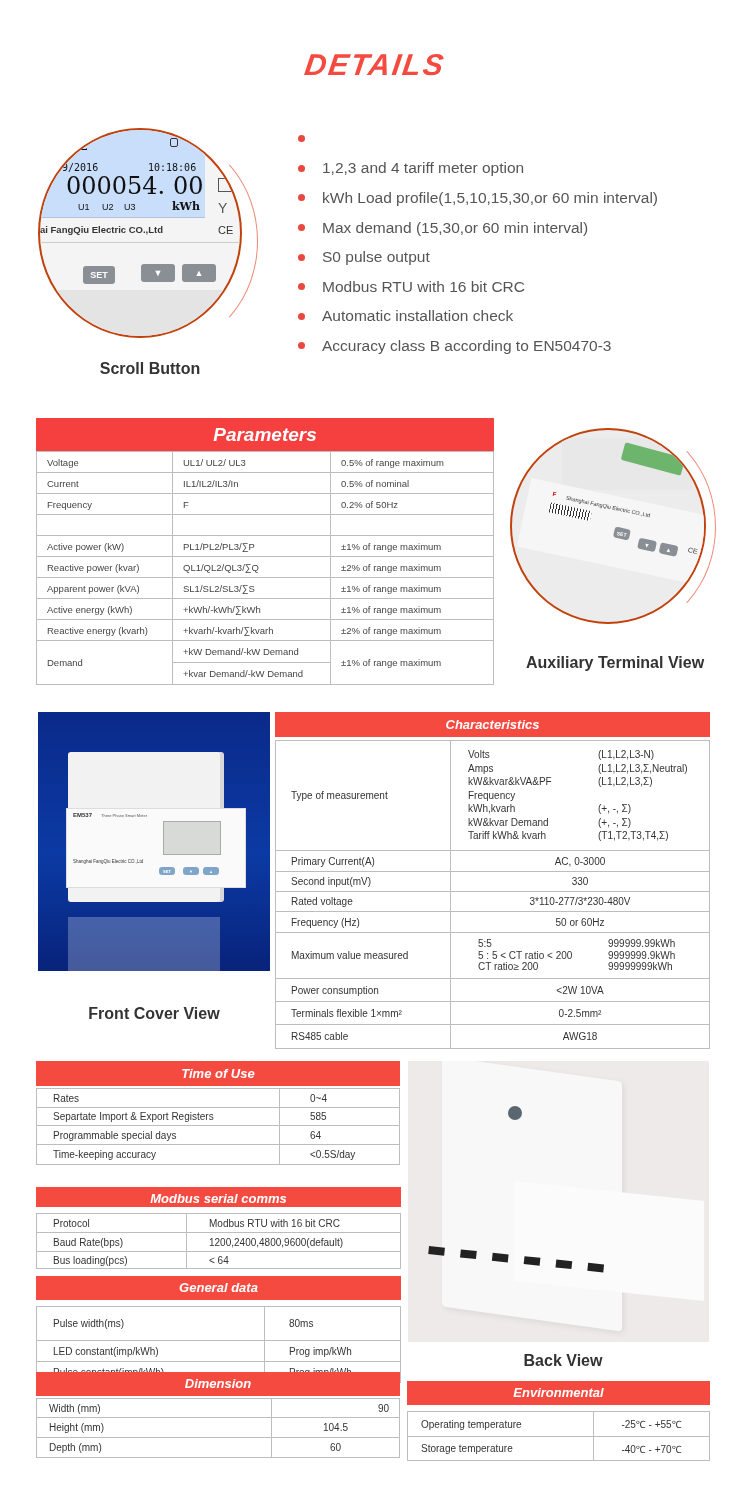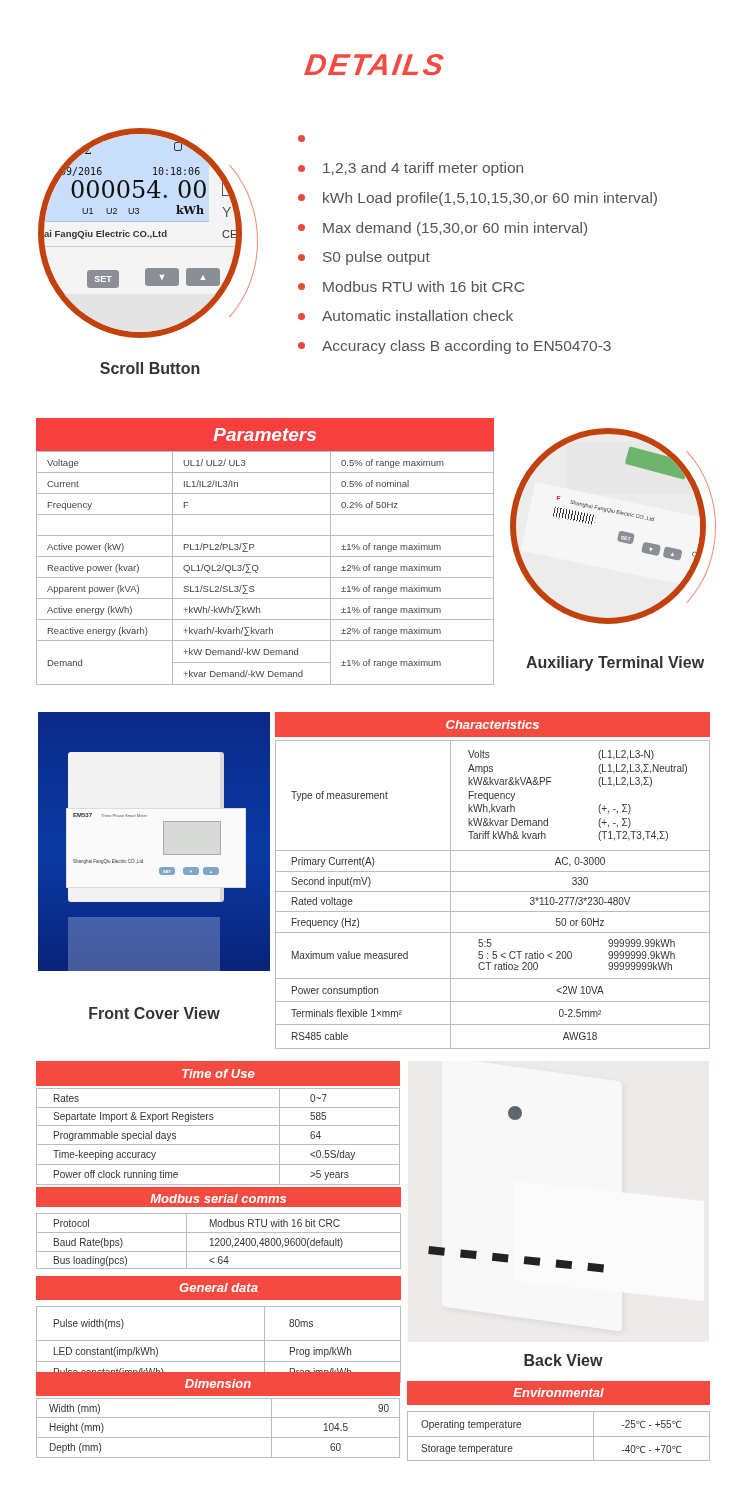--- a/index.html
+++ b/index.html
@@ -2,21 +2,21 @@
 <html><head>
 <meta charset="utf-8">
 <style>
   * { box-sizing: border-box; margin: 0; padding: 0; }
   body { width: 750px; height: 1485px; background: #ffffff; position: relative; overflow: hidden;
          font-family: "Liberation Sans", sans-serif; color: #333; }
   .abs { position: absolute; }
   .title { left: 0; top: 48px; width: 750px; text-align: center; font-size: 30px; font-weight: bold;
            font-style: italic; color: #f54a40; letter-spacing: 2px; transform: skewX(-8deg); }
   
-  .circle-wrap { overflow: hidden; border-radius: 50%; border: 6px solid #c2410c; }
+  .circle-wrap { overflow: hidden; border-radius: 50%; border: 2px solid #c2410c; }
   .arc { border-radius: 50%; border: 1.5px solid #ee8a78; border-left-color: transparent; border-bottom-color: transparent; border-top-color: transparent; }
   .caption { font-size: 16px; font-weight: bold; color: #333; text-align: center; }
   
   .bullets { left: 296px; top: 124px; width: 420px; }
   .bullets li { list-style: none; height: 29.6px; display: flex; align-items: center; font-size: 15.5px; color: #555; }
   .bullets .dot { width: 7px; height: 7px; border-radius: 50%; background: #e8483e; margin-right: 17px; margin-left: 2px; flex: none; }
   
   .hdr { background: #f54a40; color: #fff; font-weight: bold; font-style: italic; text-align: center; }
   table { border-collapse: collapse; width: 100%; }
   td { border: 1px solid #bdbdbd; color: #333; font-size: 10px; padding: 0 10px; }
@@ -266,37 +266,33 @@
 <div class="abs" style="left:36px; top:1061px; width:364px;">
   <div class="hdr" style="height:25px; line-height:25px; font-size:13px;">Time of Use</div>
   <table style="margin-top:2px; border:1px solid #bdbdbd;">
     <colgroup>
         <col style="width:243px">
         <col>
       </colgroup>
     <tbody>
         <tr style="height:19px">
           <td style="padding-left:16px">Rates</td>
-          <td style="padding-left:30px">0~7</td>
+          <td style="padding-left:30px">0~4</td>
         </tr>
     <tr style="height:18px">
           <td style="padding-left:16px">Separtate Import &amp; Export Registers</td>
           <td style="padding-left:30px">585</td>
         </tr>
     <tr style="height:19px">
           <td style="padding-left:16px">Programmable special days</td>
           <td style="padding-left:30px">64</td>
         </tr>
     <tr style="height:20px">
           <td style="padding-left:16px">Time-keeping accuracy</td>
           <td style="padding-left:30px">&lt;0.5S/day</td>
-        </tr>
-    <tr style="height:20px">
-          <td style="padding-left:16px">Power off clock running time</td>
-          <td style="padding-left:30px">&gt;5 years</td>
         </tr>
   </tbody>
     </table>
 </div>
 
 <div class="abs" style="left:36px; top:1187px; width:365px;">
   <div class="hdr" style="height:20px; line-height:24px; font-size:13px;">Modbus serial comms</div>
   <table style="margin-top:6px; border:1px solid #bdbdbd;">
     <colgroup>
         <col style="width:150px">

